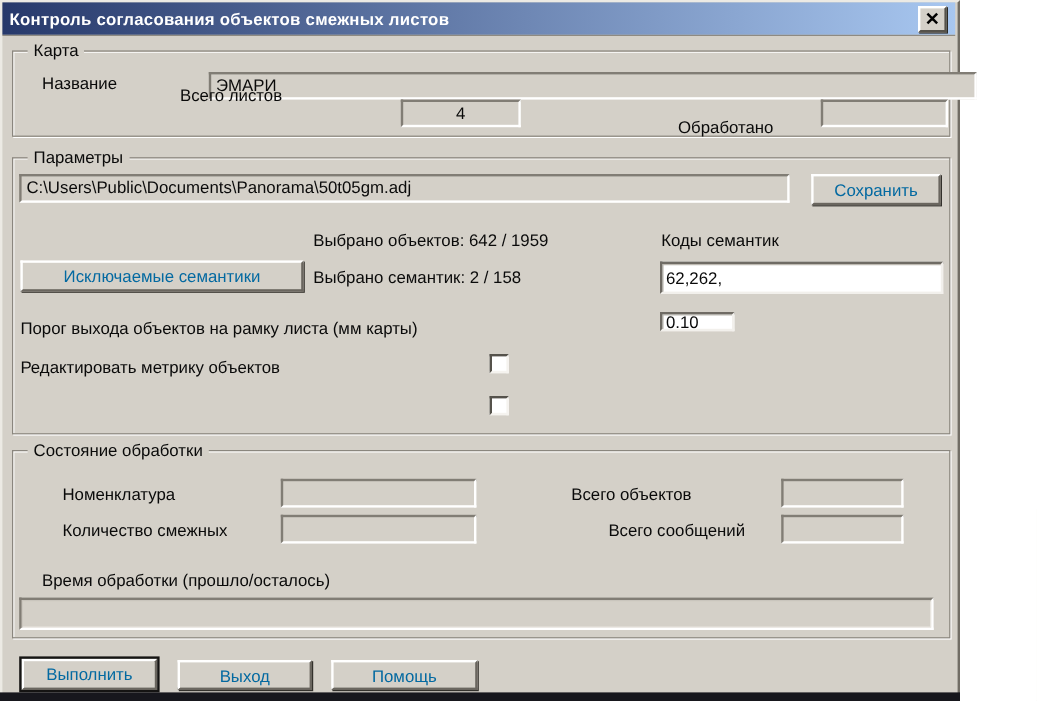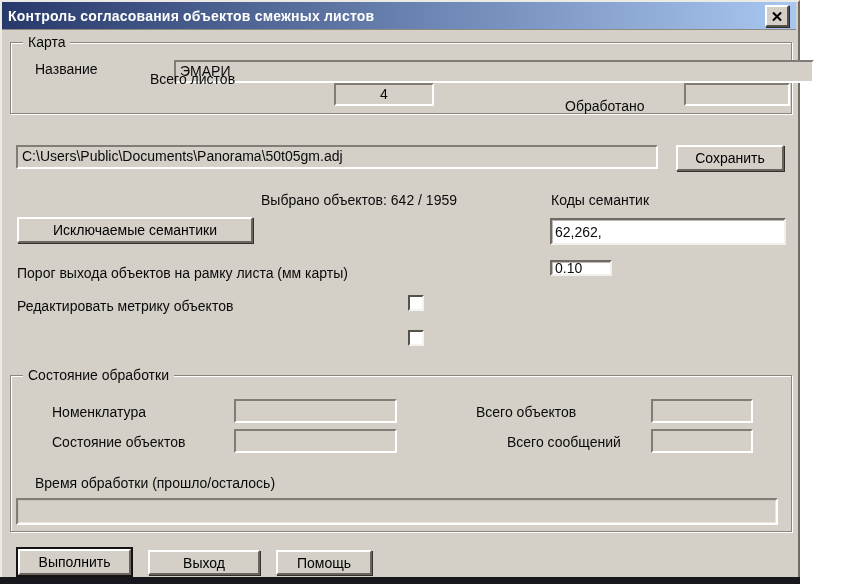--- a/index.html
+++ b/index.html
@@ -53,21 +53,21 @@
     border:2px solid;border-color:#6f6b64 #f2f0ec #f2f0ec #6f6b64;
     box-shadow:inset 1px 1px 0 #bdb9b1;
     font-family:"Liberation Sans",sans-serif;font-size:14px;color:#0a0a0a;
     padding:1px 3px;outline:none;
   }
   .btn3d{
     position:absolute;
     background:var(--dialog-bg,#d4d0c8);
     border:2px solid;border-color:#ffffff #6a665f #6a665f #ffffff;
     box-shadow:1px 1px 0 #33312c;
-    font-family:"Liberation Sans",sans-serif;font-size:14px;color:#000000;
+    font-family:"Liberation Sans",sans-serif;font-size:14px;color:#0369a1;
     display:flex;align-items:center;justify-content:center;
     padding:0;cursor:default;white-space:nowrap;
   }
   .btn-default{
     border-color:#ffffff #6a665f #6a665f #ffffff;
     outline:2px solid #151413;
     box-shadow:none;
   }
   .checkbox{
     position:absolute;width:16px;height:16px;background:#ffffff;
@@ -99,51 +99,55 @@
   <div class="group" style="left:8px;top:40px;width:782px;height:72px;">
     <span class="legend">Карта</span>
   </div>
   <div class="lbl" style="left:33px;top:59px;">Название</div>
   <div class="sunken" style="left:148px;top:58px;width:640px;height:23px;margin-left:24px;">ЭМАРИ</div>
   <div class="lbl" style="left:148px;top:69px;">Всего листов</div>
   <div class="sunken" style="left:332px;top:81px;width:100px;height:23px;text-align:center;">4</div>
   <div class="lbl" style="left:563px;top:85px;margin-top:11px;">Обработано</div>
   <div class="sunken" style="left:682px;top:81px;width:106px;height:23px;"></div>
 
+  <div class="group" style="left:8px;top:129px;width:782px;height:231px;">
+    <span class="legend">Параметры</span>
+  </div>
   <div class="sunken" style="left:14px;top:143px;width:642px;height:24px;">C:\Users\Public\Documents\Panorama\50t05gm.adj</div>
   <button class="btn3d" style="left:674px;top:143px;width:108px;height:26px;">Сохранить</button>
 
   <div class="lbl" style="left:259px;top:190px;">Выбрано объектов: 642 / 1959</div>
   <div class="lbl" style="left:549px;top:190px;">Коды семантик</div>
 
   <button class="btn3d" style="left:15px;top:215px;width:236px;height:26px;">Исключаемые семантики</button>
+  <div class="lbl" style="left:259px;top:221px;">Выбрано семантик: 2 / 158</div>
   <input class="tinput" style="left: 548px; top: 216px; width: 236px; height: 27px;" value="62,262,">
 
   <div class="lbl" style="left:15px;top:263px;">Порог выхода объектов на рамку листа (мм карты)</div>
   <input class="tinput" style="left: 548px; top: 258px; width: 62px; height: 16px;" value="0.10">
 
   <div class="lbl" style="left:15px;top:296px;">Редактировать метрику объектов</div>
   <div class="checkbox" style="left:406px;top:293px;"></div>
 
   <div class="checkbox" style="left:406px;top:328px;"></div>
 
   <div class="group" style="left:8px;top:373px;width:782px;height:157px;">
     <span class="legend">Состояние обработки</span>
   </div>
   <div class="lbl" style="left:50px;top:402px;">Номенклатура</div>
   <div class="sunken" style="left:232px;top:397px;width:163px;height:24px;"></div>
   <div class="lbl" style="left:474px;top:402px;">Всего объектов</div>
   <div class="sunken" style="left:649px;top:397px;width:102px;height:24px;"></div>
 
-  <div class="lbl" style="left:50px;top:432px;">Состояние объектов</div>
+  <div class="lbl" style="left:50px;top:432px;">Количество смежных</div>
   <div class="sunken" style="left:232px;top:427px;width:163px;height:24px;"></div>
   <div class="lbl" style="left:474px;top:432px;margin-left:31px;">Всего сообщений</div>
   <div class="sunken" style="left:649px;top:427px;width:102px;height:24px;"></div>
 
   <div class="lbl" style="left:33px;top:473px;">Время обработки (прошло/осталось)</div>
   <div class="well" style="left:14px;top:496px;width:762px;height:27px;"></div>
 
   <button class="btn3d btn-default" style="left:16px;top:547px;width:113px;height:26px;">Выполнить</button>
   <button class="btn3d" style="left:146px;top:548px;width:112px;height:25px;">Выход</button>
-  <button class="btn3d" style="left:274px;top:548px;width:96px;height:25px;">Помощь</button>
+  <button class="btn3d" style="left:274px;top:548px;width:122px;height:25px;">Помощь</button>
 
   <div class="bottom-strip" style="left:-2px;"></div>
 </div>
 
 </body></html>

